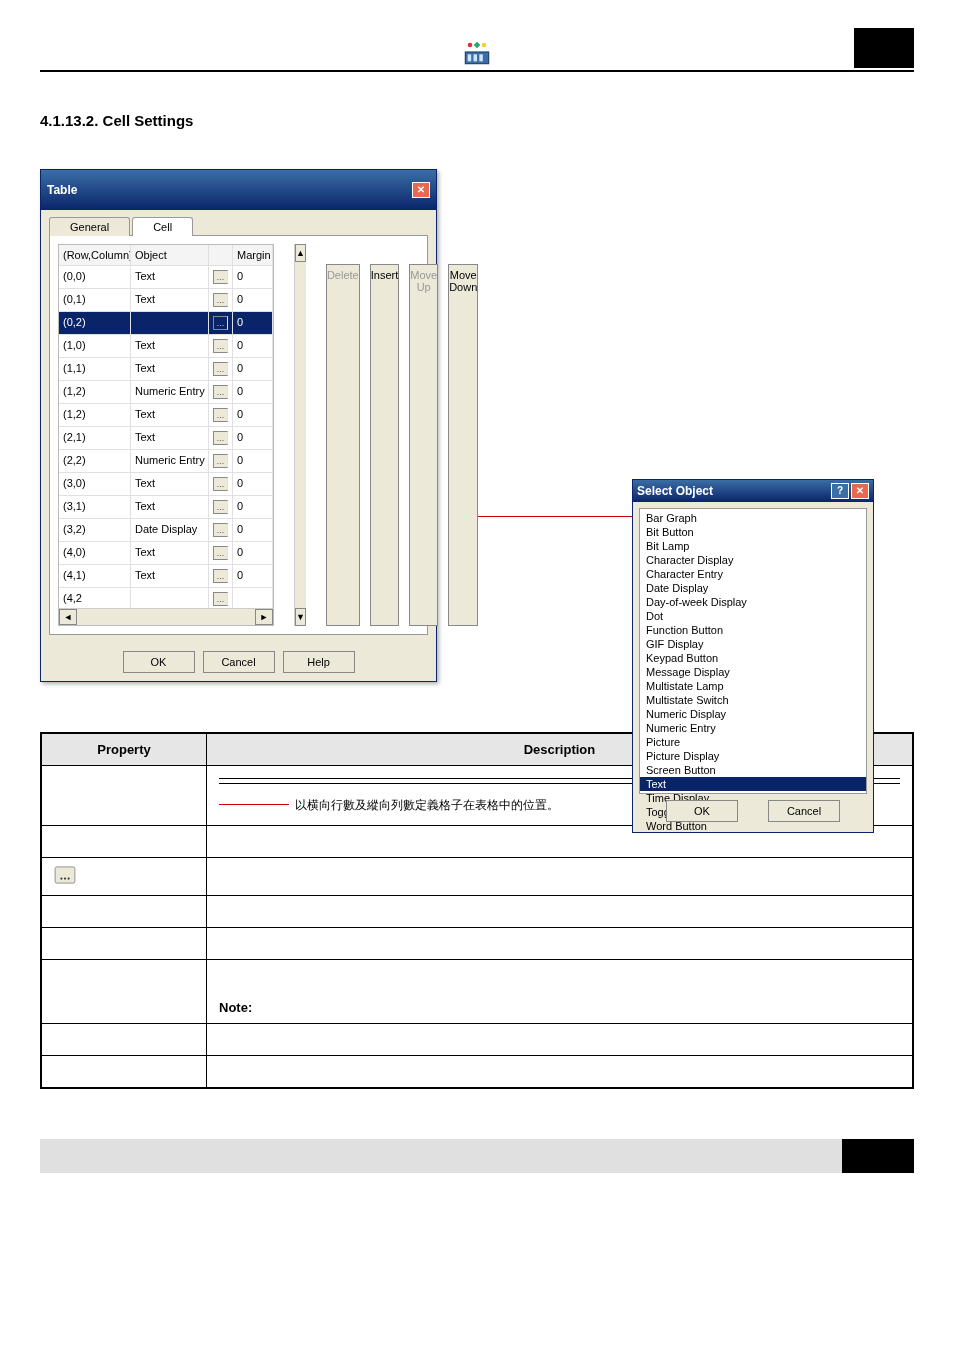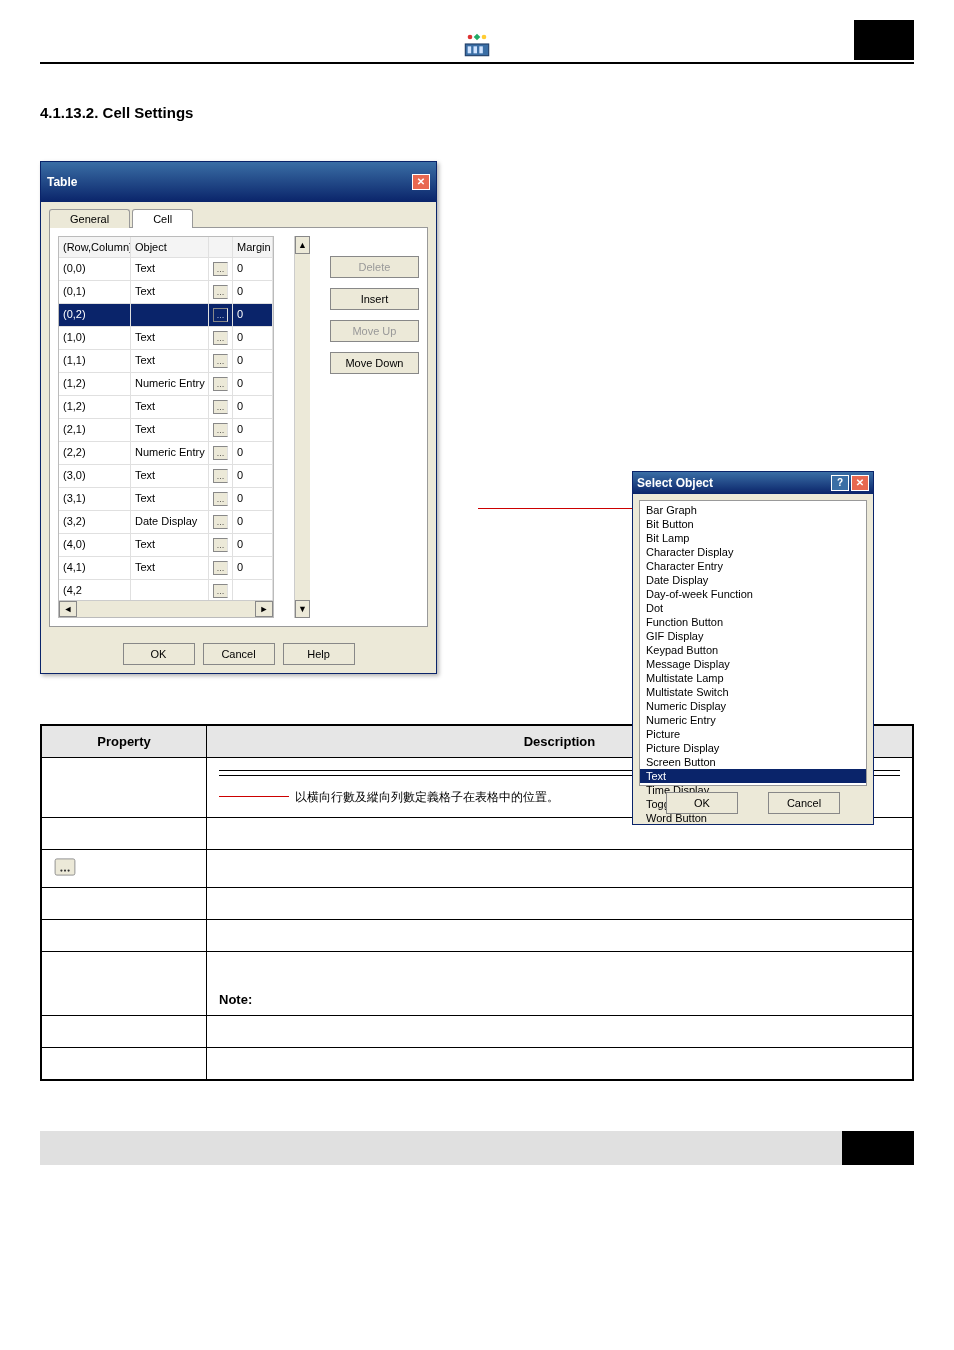--- a/index.html
+++ b/index.html
@@ -1,16 +1,16 @@
 <!DOCTYPE html>
 <html><head>
 <meta charset="utf-8">
 <style>
 html,body{margin:0;padding:0;font-family:Arial,sans-serif;font-size:13px;color:#000;background:#fff}
-.page{width:954px;margin:0 auto;position:relative;box-sizing:border-box;padding:30px 40px 40px 40px}
+.page{width:954px;margin:8px auto;position:relative;box-sizing:border-box;padding:30px 40px 40px 40px}
 .hdr-icon{display:flex;justify-content:center;margin-bottom:4px}
 .hdr-icon svg{width:28px;height:28px}
 .hdr-line{border-top:2px solid #000;margin-bottom:40px}
 .hdr-corner{position:absolute;top:20px;right:40px;width:60px;height:40px;background:#000}
 h2{font-size:15px;font-weight:bold;margin:0 0 40px 0}
 
 .img-row{display:flex;align-items:flex-start;gap:0;position:relative;margin-bottom:50px}
 .dlg{border:1px solid #0a246a;background:#ece9d8;width:395px;box-shadow:2px 2px 4px rgba(0,0,0,.3)}
 .titlebar{background:linear-gradient(#3a6ea5,#0a246a);color:#fff;font-weight:bold;font-size:12px;padding:12px 6px;display:flex;justify-content:space-between;align-items:center}
 .titlebar .close{width:16px;height:14px;background:#e86850;border:1px solid #fff;display:flex;align-items:center;justify-content:center;font-size:10px;color:#fff;line-height:1}
@@ -24,21 +24,21 @@
 .gridhead span,.gridrow span{padding:4px 4px;box-sizing:border-box;border-right:1px solid #e0e0e0;white-space:nowrap;overflow:hidden}
 .col-rc{width:72px}
 .col-obj{width:78px}
 .col-btn{width:24px;display:flex;align-items:center;justify-content:center}
 .col-mar{width:40px}
 .gridrow.sel span{background:#0a246a;color:#fff}
 .cell-btn{width:16px;height:14px;border:1px solid #888;background:#ece9d8;font-size:8px;display:flex;align-items:center;justify-content:center}
 .gridbody{flex:1;overflow:hidden}
 .hscroll{height:16px;background:#ece9d8;display:flex;justify-content:space-between;border-top:1px solid #ccc}
 .hscroll .ar{width:16px;height:14px;border:1px solid #888;background:#ece9d8;display:flex;align-items:center;justify-content:center;font-size:9px}
-.sidebtns{display:flex;flex-direction:column;gap:10px;width:96px;padding-top:20px}
+.sidebtns{display:flex;flex-direction:row;gap:10px;width:96px;padding-top:20px}
 .winbtn{border:1px solid #888;background:#ece9d8;font-size:11px;padding:4px 0;text-align:center}
 .winbtn.dis{color:#999}
 .dlg-footer{display:flex;justify-content:center;gap:8px;padding:8px}
 .ftbtn{border:1px solid #888;background:#ece9d8;font-size:11px;padding:4px 0;width:70px;text-align:center}
 .vscroll{width:16px;background:#ece9d8;border-left:1px solid #ccc;display:flex;flex-direction:column;justify-content:space-between}
 .vscroll .ar{height:16px;border:1px solid #888;background:#ece9d8;display:flex;align-items:center;justify-content:center;font-size:9px}
 
 .sel-dlg{border:1px solid #0a246a;background:#ece9d8;width:240px;position:absolute;right:40px;top:310px}
 .sel-title{background:linear-gradient(#3a6ea5,#0a246a);color:#fff;font-weight:bold;font-size:12px;padding:3px 4px;display:flex;justify-content:space-between;align-items:center}
 .sel-title .ctl{display:flex;gap:2px}
@@ -259,21 +259,21 @@
         <span class="x">✕</span>
       </span>
     </div>
     <div class="sel-list" id="sellist">
           <div>Bar Graph</div>
           <div>Bit Button</div>
           <div>Bit Lamp</div>
           <div>Character Display</div>
           <div>Character Entry</div>
           <div>Date Display</div>
-          <div>Day-of-week Function</div>
+          <div>Day-of-week Display</div>
           <div>Dot</div>
           <div>Function Button</div>
           <div>GIF Display</div>
           <div>Keypad Button</div>
           <div>Message Display</div>
           <div>Multistate Lamp</div>
           <div>Multistate Switch</div>
           <div>Numeric Display</div>
           <div>Numeric Entry</div>
           <div>Picture</div>

